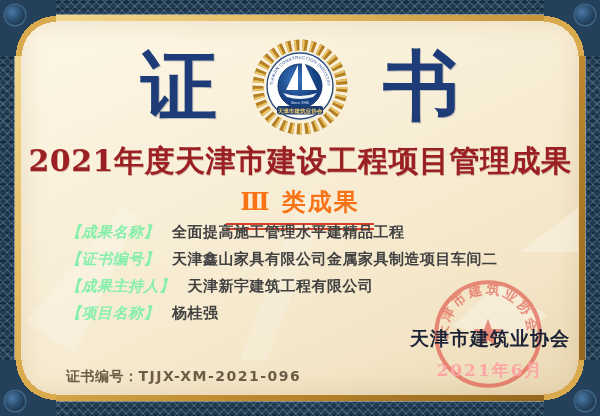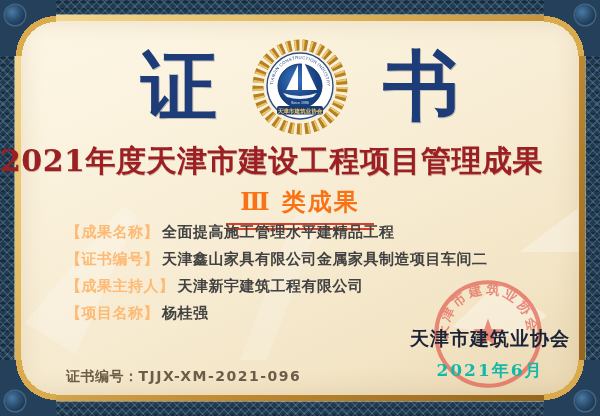--- a/index.html
+++ b/index.html
@@ -37,39 +37,39 @@
   .wm1{left:60px;top:200px;width:60px;height:150px;background:rgba(255,255,255,.22);transform:rotate(32deg);clip-path:polygon(35% 0,65% 0,100% 100%,0 100%);}
   .wm2{left:240px;top:195px;width:90px;height:165px;background:rgba(255,255,255,.18);clip-path:polygon(70% 0,100% 0,30% 100%,0 100%);}
   .wm3{left:520px;top:208px;width:58px;height:44px;background:rgba(255,255,255,.30);clip-path:polygon(100% 0,100% 100%,0 100%);}
   .wm4{left:452px;top:282px;width:95px;height:56px;background:rgba(255,253,246,.38);clip-path:polygon(50% 0,100% 60%,70% 100%,0 80%);}
   
   .title-row{position:absolute;left:0;top:34px;width:100%;display:flex;justify-content:center;align-items:center;gap:32px;}
   .big-char{font-family:"DejaVu Serif",serif;font-weight:bold;font-size:76px;line-height:1;color:#1e3c78;
       text-shadow:1px 1px 0 rgba(20,40,90,.25);}
   .emblem{width:102px;height:104px;}
   
-  .heading{position:absolute;left:0;top:141px;width:100%;
+  .heading{position:absolute;left:0;top:141px;width:100%;text-align:center;
       font-family:"DejaVu Serif",serif;font-weight:bold;font-size:30px;letter-spacing:.5px;
       color:#9b2023;text-shadow:.5px .5px 0 rgba(120,20,20,.3);}
   
   .grade-wrap{position:absolute;left:0;top:186px;width:100%;text-align:center;}
   .grade{display:inline-block;font-family:"DejaVu Serif",serif;font-weight:bold;font-size:24px;
       color:#f97316;padding:0 14px 5px 14px;border-bottom:7px double #d4402a;letter-spacing:2px;}
   
   .fields{position:absolute;left:66px;top:224px;display:flex;flex-direction:column;gap:11px;}
   .field{font-size:15px;font-weight:bold;color:#3d3d3d;letter-spacing:.5px;line-height:16px;}
-  .field .lbl{color:#fdba74;}
-  .field .val{margin-left:3px;color:#424242;}
+  .field .lbl{color:#86efac;font-style:italic;}
+  .field .val{margin-left:13px;color:#424242;}
   
   .certno{position:absolute;left:66px;top:347px;font-size:14px;color:#6c5c48;font-weight:bold;letter-spacing:.5px;margin-top:21px;}
   .certno .num{letter-spacing:1.5px;font-family:"DejaVu Sans",sans-serif;}
   
   .issuer-block{position:absolute;left:405px;top:326px;width:170px;text-align:center;}
   .issuer{font-family:"DejaVu Serif",serif;font-weight:bold;font-size:19px;color:#1c2336;letter-spacing:1px;}
-  .issue-date{font-family:"DejaVu Serif",serif;font-weight:bold;font-size:17px;color:#14b8a6;margin-top:7px;letter-spacing:2px;}
+  .issue-date{font-family:"DejaVu Serif",serif;font-weight:bold;font-size:17px;color:#fca5a5;margin-top:7px;letter-spacing:2px;}
   .stamp{position:absolute;left:428px;top:274px;opacity:.55;}
 </style>
 </head>
 <body>
 
 <div class="card">
   <div class="frame"></div>
   <div class="gold-band"></div>
   <div class="panel"></div>
 

